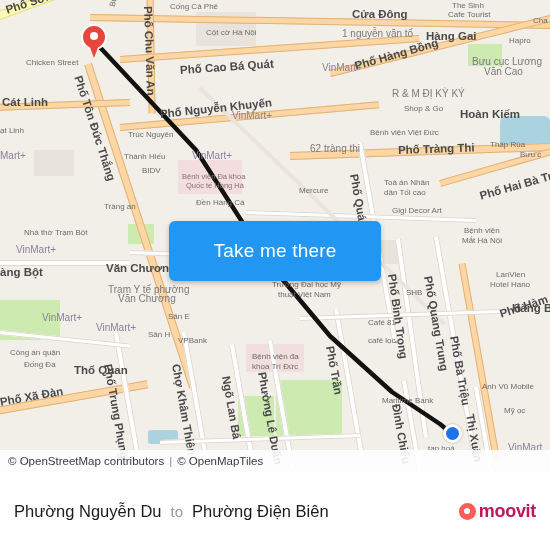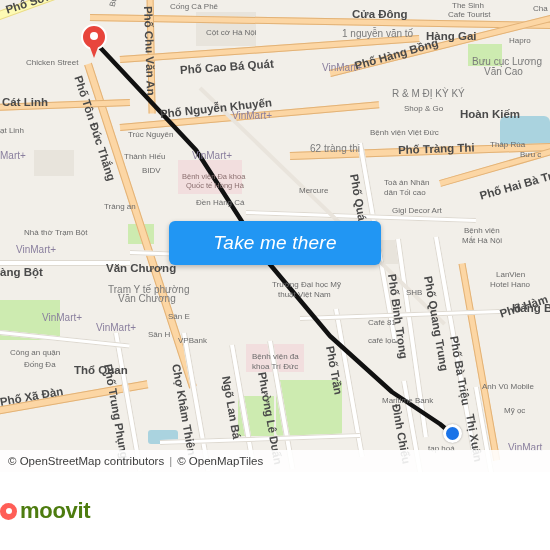--- a/index.html
+++ b/index.html
@@ -47,44 +47,44 @@
   .pin .head { position:absolute; left:0; top:0; width:26px; height:26px;
                background:#e8453c; border-radius:50%; border:2px solid #fff; }
   .pin .tail { position:absolute; left:7px; top:18px; width:12px; height:16px;
                background:#e8453c; clip-path:polygon(0 0,100% 0,50% 100%); }
   .pin .dotc { position:absolute; left:9px; top:8px; width:8px; height:8px;
                background:#fff; border-radius:50%; }
   .enddot { position:absolute; width:19px; height:19px; border-radius:50%;
             background:#1a73e8; border:3px solid #ffffff; box-shadow:0 0 2px rgba(0,0,0,.35); }
 
   
-  #cta { position:absolute; left:169px; top:221px; width:212px; height:44px;
+  #cta { position:absolute; left:169px; top:221px; width:212px; height:60px;
          background:#2196f3; border-radius:6px; color:#fff; font-size:19px;
          display:flex; align-items:center; justify-content:center; letter-spacing:.2px;
-         box-shadow:0 2px 5px rgba(0,0,0,.25); cursor:pointer;font-style:italic; }
+         box-shadow:0 2px 5px rgba(0,0,0,.25); cursor:pointer; }
 
   
   #attrib { position:absolute; left:0; bottom:0; width:550px; height:22px;
             background:rgba(255,255,255,.88); font-size:11.5px; color:#3b3b3b;
             display:flex; align-items:center; padding-left:8px; }
   #attrib a { color:#3b3b3b; text-decoration:none; }
   #attrib .sep { margin:0 5px; color:#888; }
 
   
   #footer { position:absolute; left:0; top:472px; width:550px; height:78px;
             background:#ffffff; display:flex; align-items:center; }
   #fromto { display:flex; align-items:center; padding-left:14px; flex:1; }
   .place { font-size:16.5px; color:#1b1b1b; }
   .arrow { margin:0 9px; color:#9a9a9a; font-size:15px; }
   #brand { display:flex; align-items:center; padding-right:14px; }
   #brand .mk { width:17px; height:17px; border-radius:50%; background:#ff5e57;
                position:relative; margin-right:3px; }
   #brand .mk:after { content:""; position:absolute; left:5.5px; top:5.5px;
                width:6px; height:6px; border-radius:50%; background:#fff; }
-  #brand .txt { font-size:22px; font-weight:bold; color:#4d7c0f; letter-spacing:-.3px; }
+  #brand .txt { font-size:18px; font-weight:bold; color:#be185d; letter-spacing:-.3px; }
 </style>
 </head>
 <body>
 
 <div id="app">
 
   <div id="map">
 
     <div class="landuse green" style="left:-10px;top:300px;width:70px;height:40px;"></div>
     <div class="landuse green" style="left:276px;top:380px;width:66px;height:56px;border-radius:4px;"></div>
@@ -140,21 +140,21 @@
       <div class="dotc"></div>
     </div>
     <div class="enddot" style="left:443px;top:424px;"></div>
 
     <div id="labels">
         <div class="lbl big" style="left: 6px; top: 4px; transform: rotate(-18deg); transform-origin: 0px 50%;">Phố Sơn Tây</div>
         <div class="lbl small" style="left: 170px; top: 2px;">Cống Cà Phê</div>
         <div class="lbl big" style="left: 352px; top: 8px;">Cửa Đông</div>
         <div class="lbl small" style="left: 452px; top: 1px;">The Sinh</div>
         <div class="lbl small" style="left: 448px; top: 10px;">Cafe Tourist</div>
-        <div class="lbl small" style="left: 533px; top: 4px; text-align: right;">Cha</div>
+        <div class="lbl small" style="left: 533px; top: 16px; text-align: right;">Cha</div>
         <div class="lbl big" style="left: 148px; top: 0px; transform: rotate(88deg); transform-origin: 0px 50%;">Phố Chu Văn An</div>
         <div class="lbl small" style="left: 112px; top: 2px; transform: rotate(-75deg); transform-origin: 0px 50%;">Buoi</div>
         <div class="lbl small" style="left: 206px; top: 28px;">Cột cờ Hà Nội</div>
         <div class="lbl poi" style="left: 342px; top: 28px;">1 nguyễn văn tố</div>
         <div class="lbl big" style="left: 426px; top: 30px;">Hàng Gai</div>
         <div class="lbl small" style="left: 509px; top: 36px;">Hapro </div>
         <div class="lbl small" style="left: 26px; top: 58px;">Chicken Street</div>
         <div class="lbl shop" style="left: 322px; top: 62px;">VinMart+</div>
         <div class="lbl big" style="left: 355px; top: 60px; transform: rotate(-16deg); transform-origin: 0px 50%;">Phố Hàng Bồng</div>
         <div class="lbl poi" style="left: 472px; top: 56px;">Bưu cục Lương</div>
@@ -238,19 +238,24 @@
     </div>
 
     <div id="attrib">
       <a href="#">© OpenStreetMap contributors</a>
       <span class="sep">|</span>
       <a href="#">© OpenMapTiles</a>
     </div>
   </div>
 
   <div id="footer">
+    <div id="fromto">
+      <span class="place">Phường Nguyễn Du</span>
+      <span class="arrow">to</span>
+      <span class="place">Phường Điện Biên</span>
+    </div>
     <div id="brand">
       <span class="mk"></span>
       <span class="txt">moovit</span>
     </div>
   </div>
 
 </div>
 
 </body></html>

